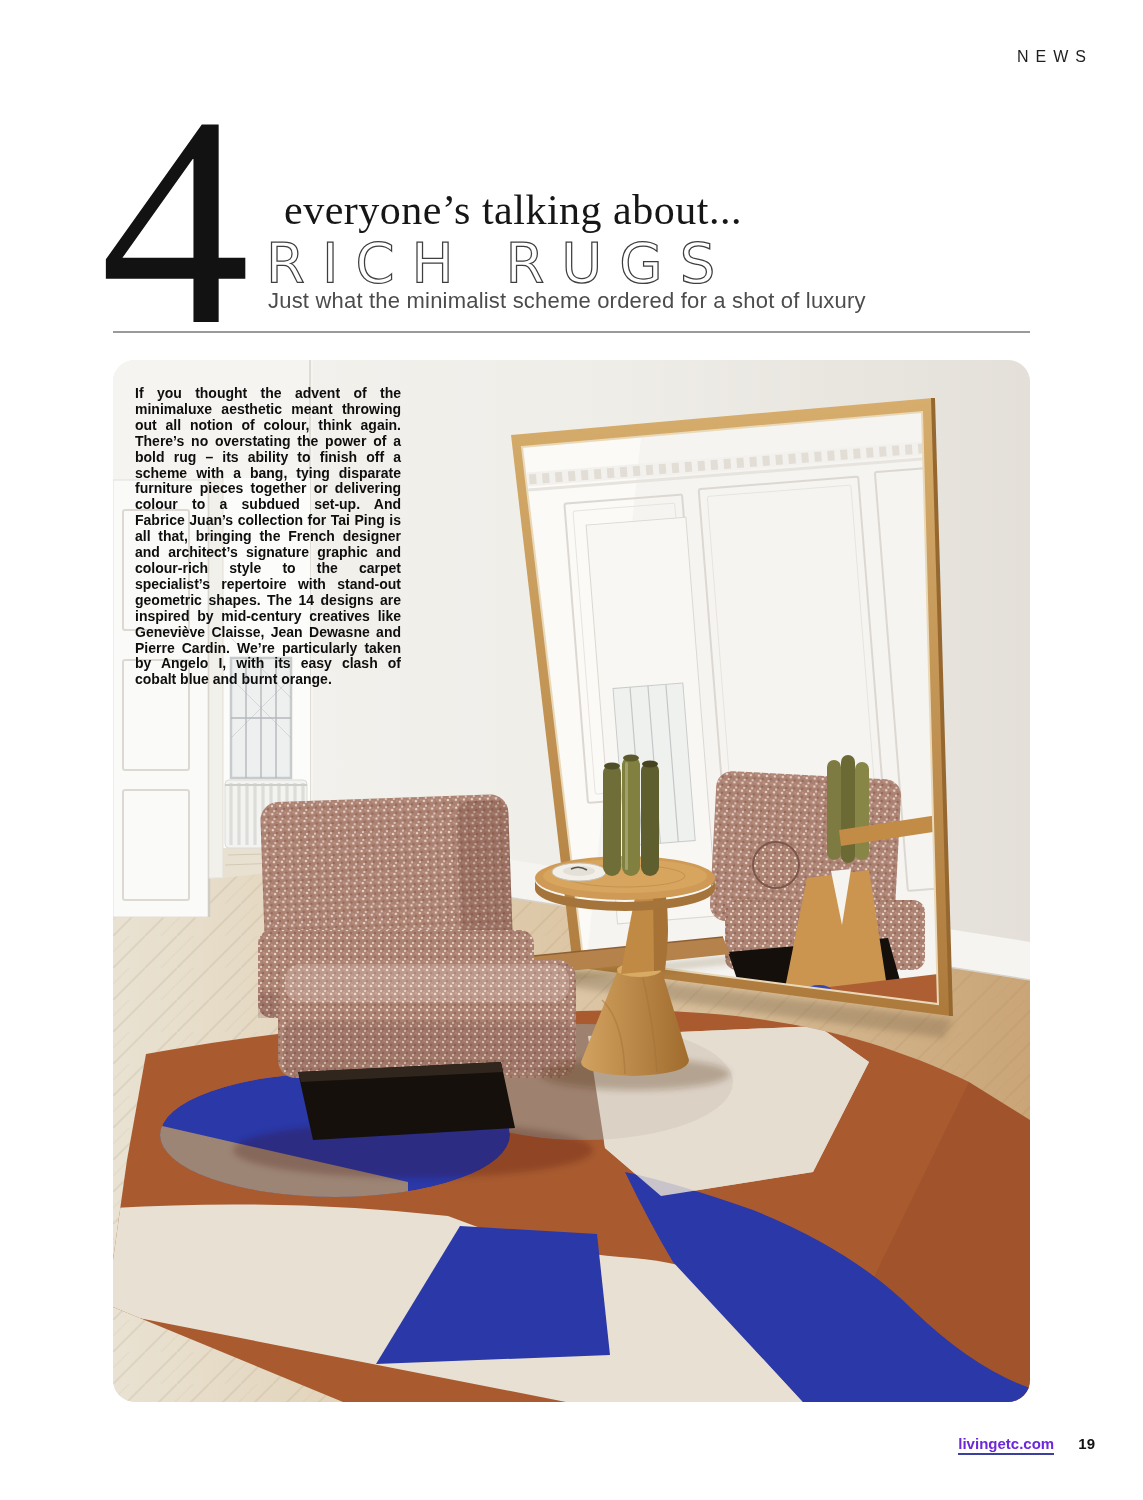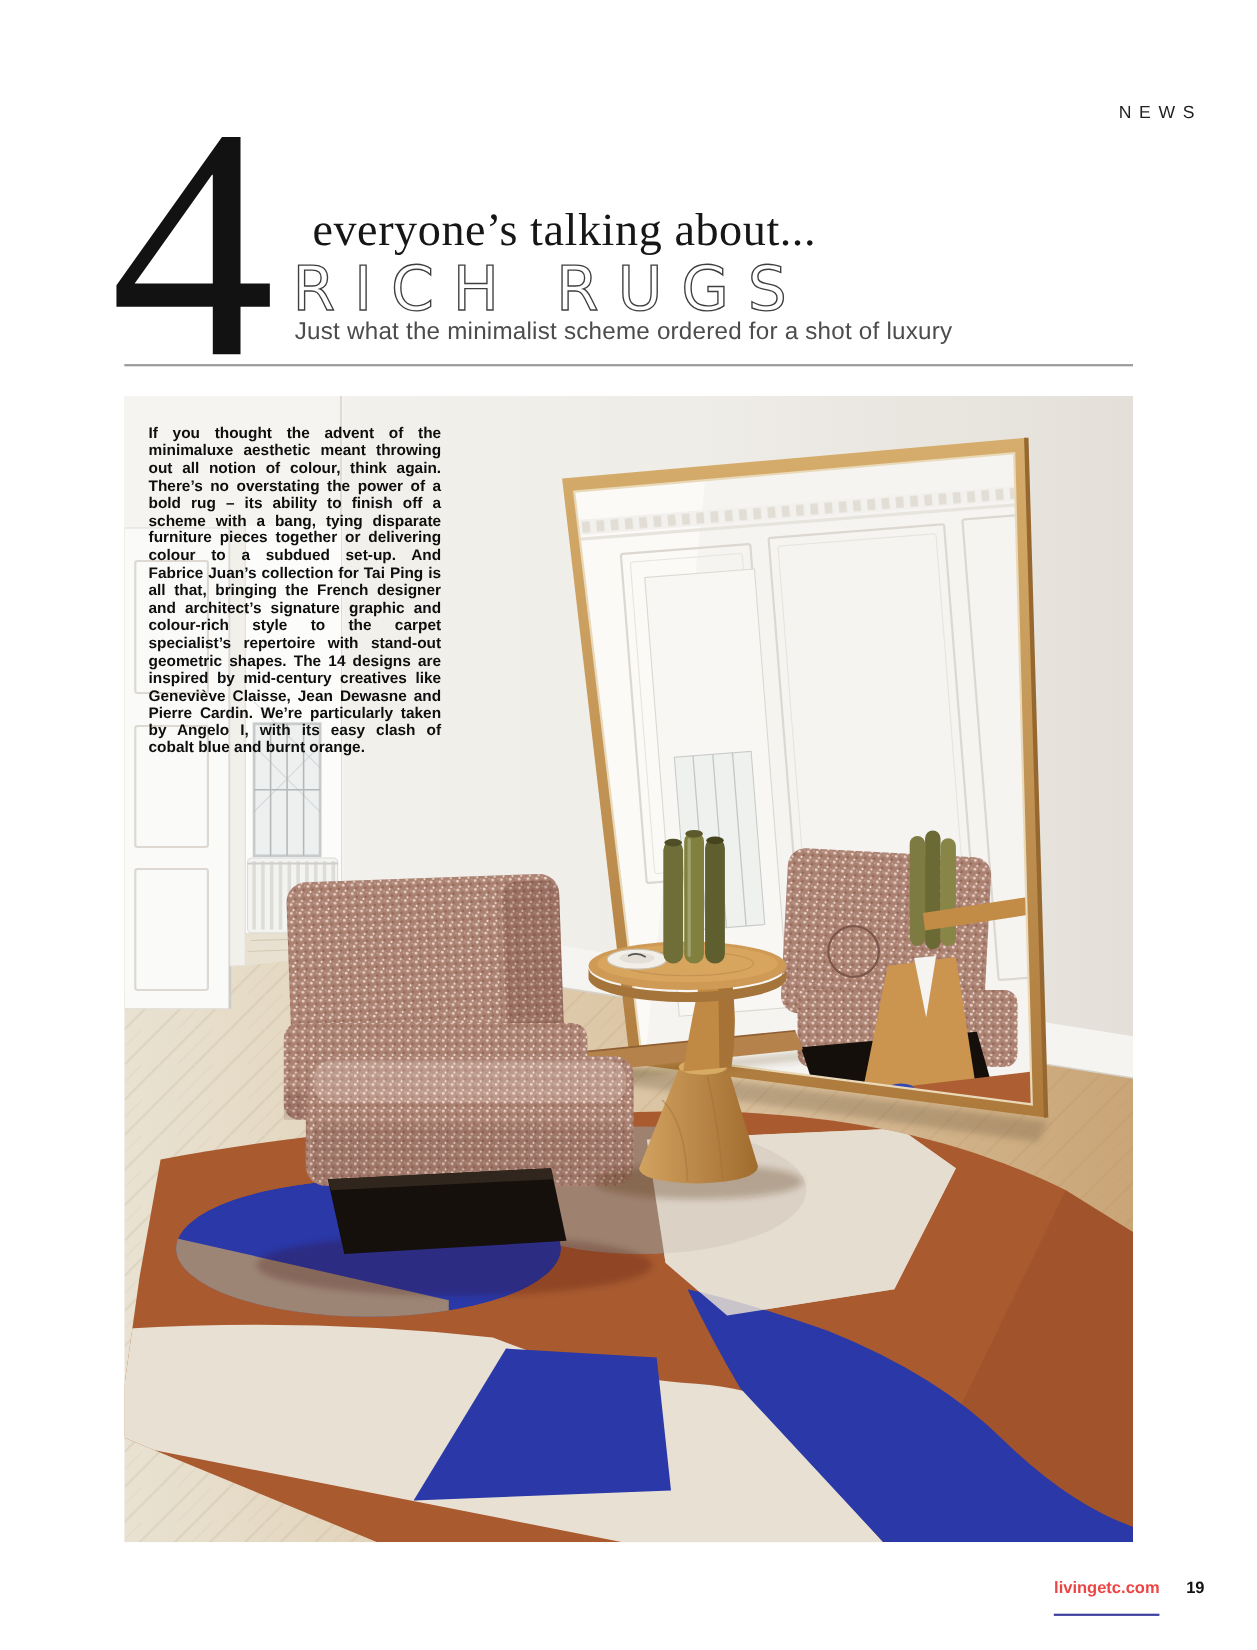--- a/index.html
+++ b/index.html
@@ -1,40 +1,40 @@
 <!DOCTYPE html>
 <html style="--rug-orange: #a95a2f; --rug-blue: #2a38a8; --rug-cream: #e8e0d3; --rug-taupe: #9d8575; --oak: #c08a48; --boucle: #ab8172; --wall: #f1efeb; --wood-pale: #e9e2d2; --wood-warm: #c59a5e; --link-underline: #3b3f9e; --ink: #161616;"><head>
 <meta charset="utf-8">
 <style>
   html,body{margin:0;padding:0;background:#ffffff;}
   #page{position:relative;width:1143px;height:1500px;background:#ffffff;overflow:hidden;
         font-family:"Liberation Sans",sans-serif;}
   
   .section-label{position:absolute;top:48px;right:50px;font-size:16px;letter-spacing:7px;
-        color:#1f1f1f;font-weight:500;margin-top:46px;}
+        color:#1f1f1f;font-weight:500;}
   
   .feature-number{position:absolute;left:100px;top:71px;font-family:"Liberation Serif",serif;
         font-size:300px;line-height:1;color:#121212;}
   .kicker{position:absolute;left:268px;top:186px;font-family:"Liberation Serif",serif;
         font-size:42px;color:#161616;letter-spacing:.5px;margin-left:16px;}
   .title-svg{position:absolute;left:264px;top:230px;}
   .subtitle{position:absolute;left:268px;top:288px;font-size:22px;color:#4c4c4c;letter-spacing:.2px;}
   .divider{position:absolute;left:113px;top:331px;width:917px;height:2px;background:#9a9a9a;}
   
-  .photo{position:absolute;left:113px;top:360px;width:917px;height:1042px;overflow:hidden;background:#f1efeb;}
+  .photo{position:absolute;left:113px;top:360px;width:917px;height:1042px;overflow:hidden;background:#f1efeb;border-radius:22px;}
   .photo svg{position:absolute;left:0;top:0;}
   .article-body{position:absolute;left:22px;top:26px;width:266px;font-size:14px;line-height:15.9px;
         font-weight:bold;color:#0e0e0e;text-align:justify;}
   .photo-caption{position:absolute;right:9px;top:842px;text-align:right;font-size:15.5px;
         line-height:19.4px;color:#262626;}
   .photo-caption span{display:block;}
   
   .footer{position:absolute;top:1435px;right:48px;font-size:15px;font-weight:bold;color:#111;}
-  .site-link{color:#ef4444;text-decoration:none;border-bottom:2.5px solid var(--link-underline,#3b3f9e);
-        padding-bottom:15px;cursor:pointer;}
+  .site-link{color:#6d28d9;text-decoration:none;border-bottom:2.5px solid var(--link-underline,#3b3f9e);
+        padding-bottom:1px;cursor:pointer;}
   .page-number{margin-left:20px;color:#111;margin-top:44px;}
 </style>
 </head>
 <body>
 
 <div id="page">
 
   <div class="section-label">NEWS</div>
 
   <div class="feature-number">4</div>

